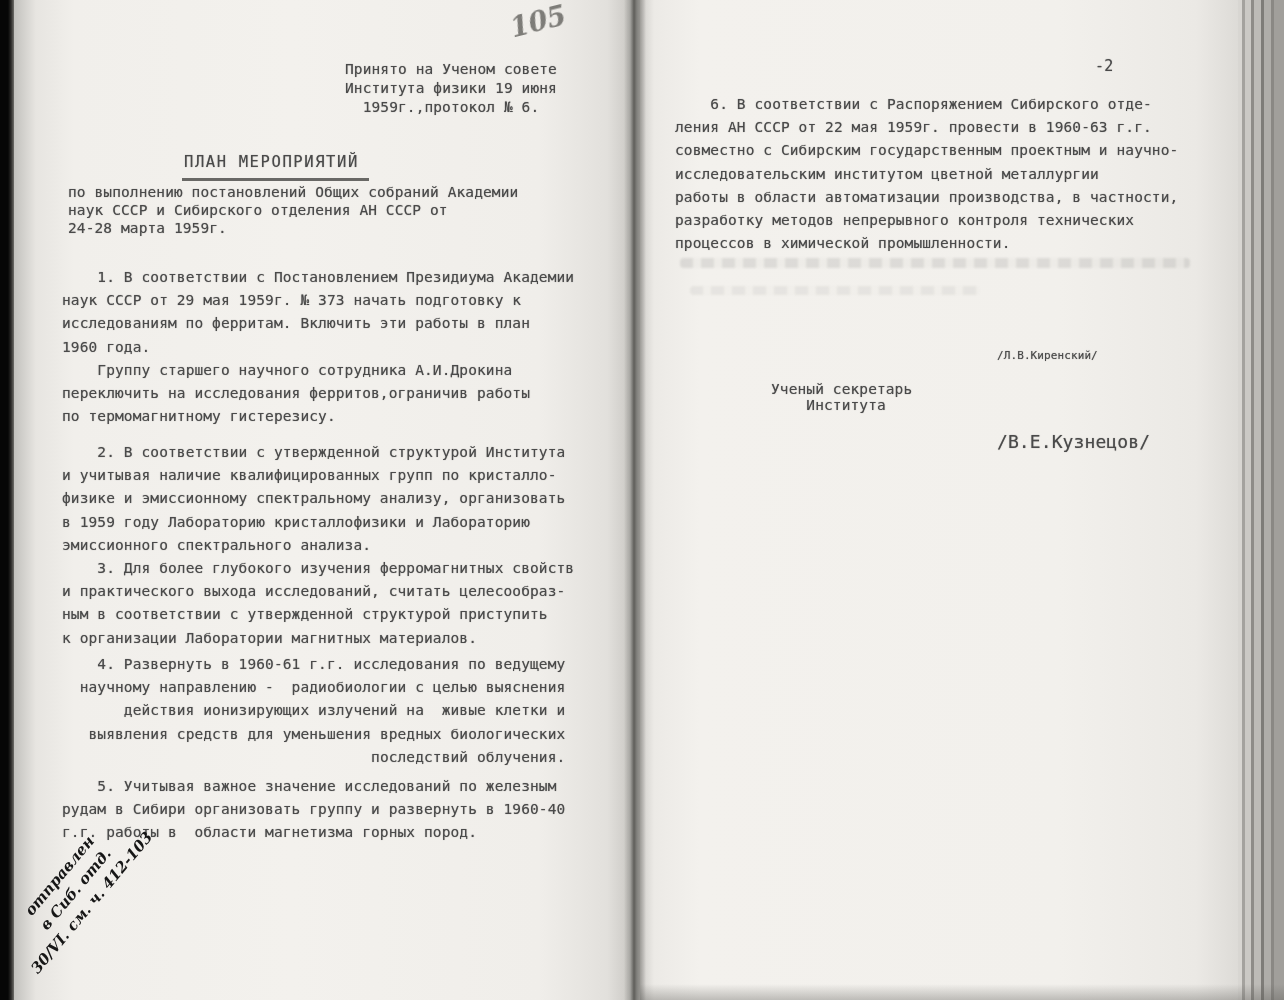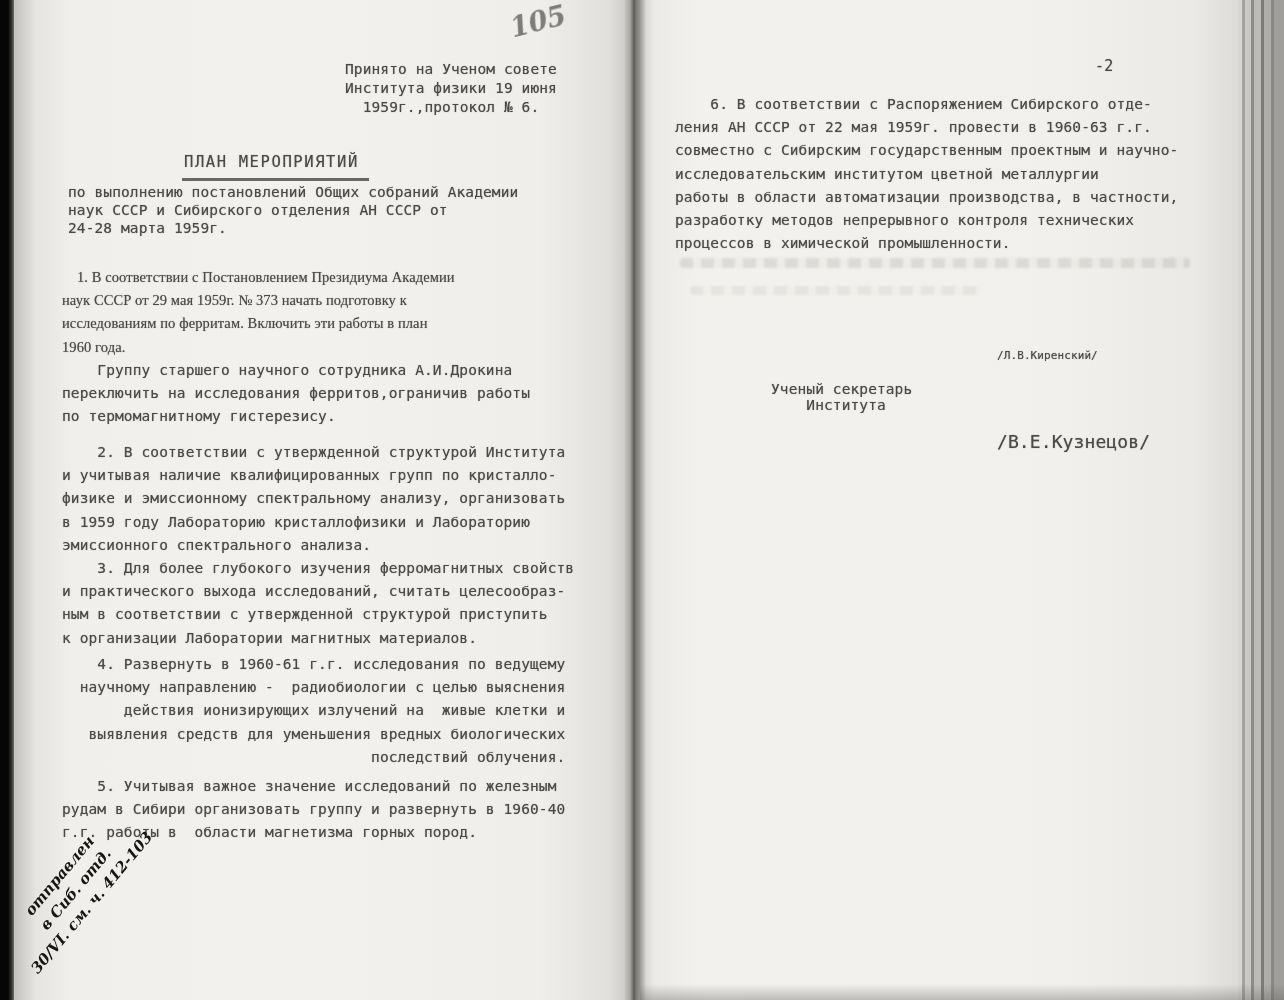--- a/index.html
+++ b/index.html
@@ -58,21 +58,21 @@
     <div class="tw tw-tight" style="left:331px;top:60px;">Принято на Ученом совете
 Института физики 19 июня
 1959г.,протокол № 6.</div>
 
     <div class="tw" id="doc-title" style="left:168px;top:151px;">ПЛАН МЕРОПРИЯТИЙ</div>
 
     <div class="tw" id="subtitle" style="left:54px;top:183px;">по выполнению постановлений Общих собраний Академии
 наук СССР и Сибирского отделения АН СССР от
 24-28 марта 1959г.</div>
 
-    <div class="tw" style="left:48px;top:266px;font-family:Liberation Serif, serif;">    1. В соответствии с Постановлением Президиума Академии
+    <div class="tw" style="left:48px;top:266px;">    1. В соответствии с Постановлением Президиума Академии
 наук СССР от 29 мая 1959г. № 373 начать подготовку к
 исследованиям по ферритам. Включить эти работы в план
 1960 года.</div>
     <div class="tw" style="left:48px;top:359px;">    Группу старшего научного сотрудника А.И.Дрокина
 переключить на исследования ферритов,ограничив работы
 по термомагнитному гистерезису.</div>
     <div class="tw" style="left:48px;top:441px;">    2. В соответствии с утвержденной структурой Института
 и учитывая наличие квалифицированных групп по кристалло-
 физике и эмиссионному спектральному анализу, организовать
 в 1959 году Лабораторию кристаллофизики и Лабораторию

